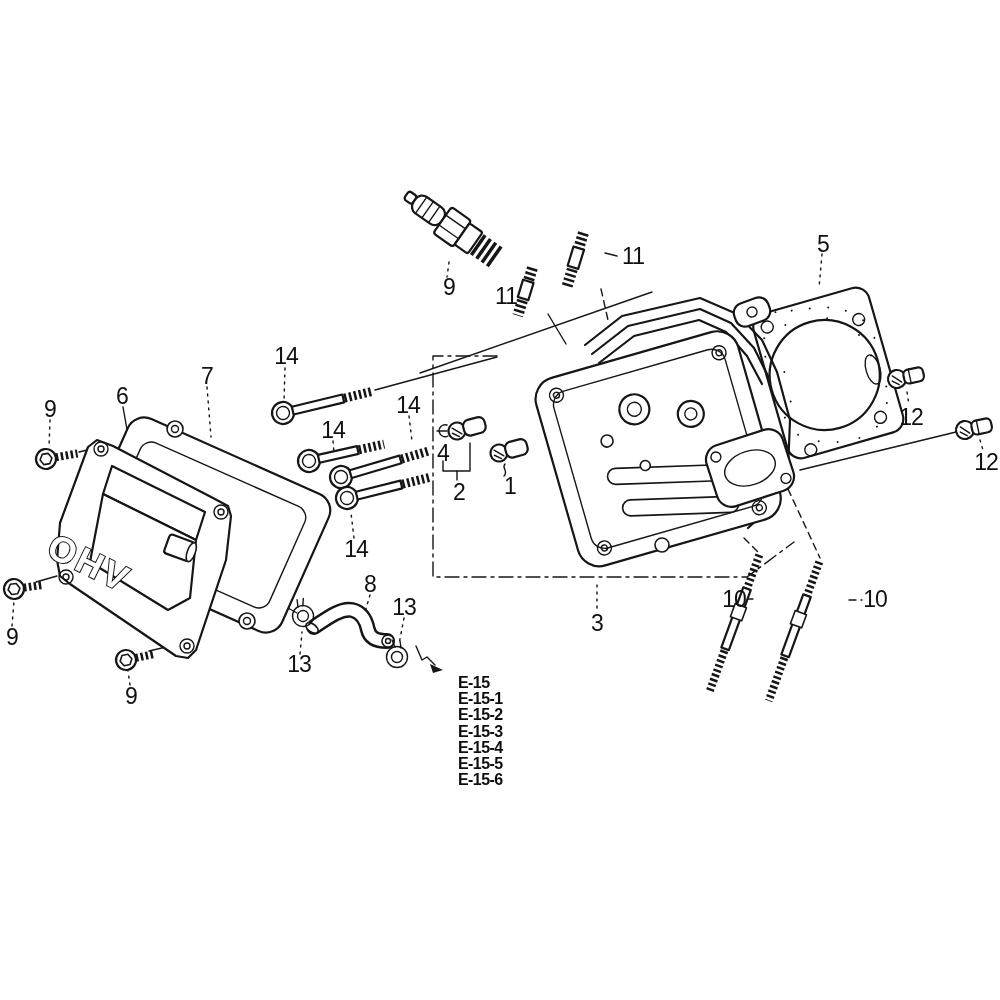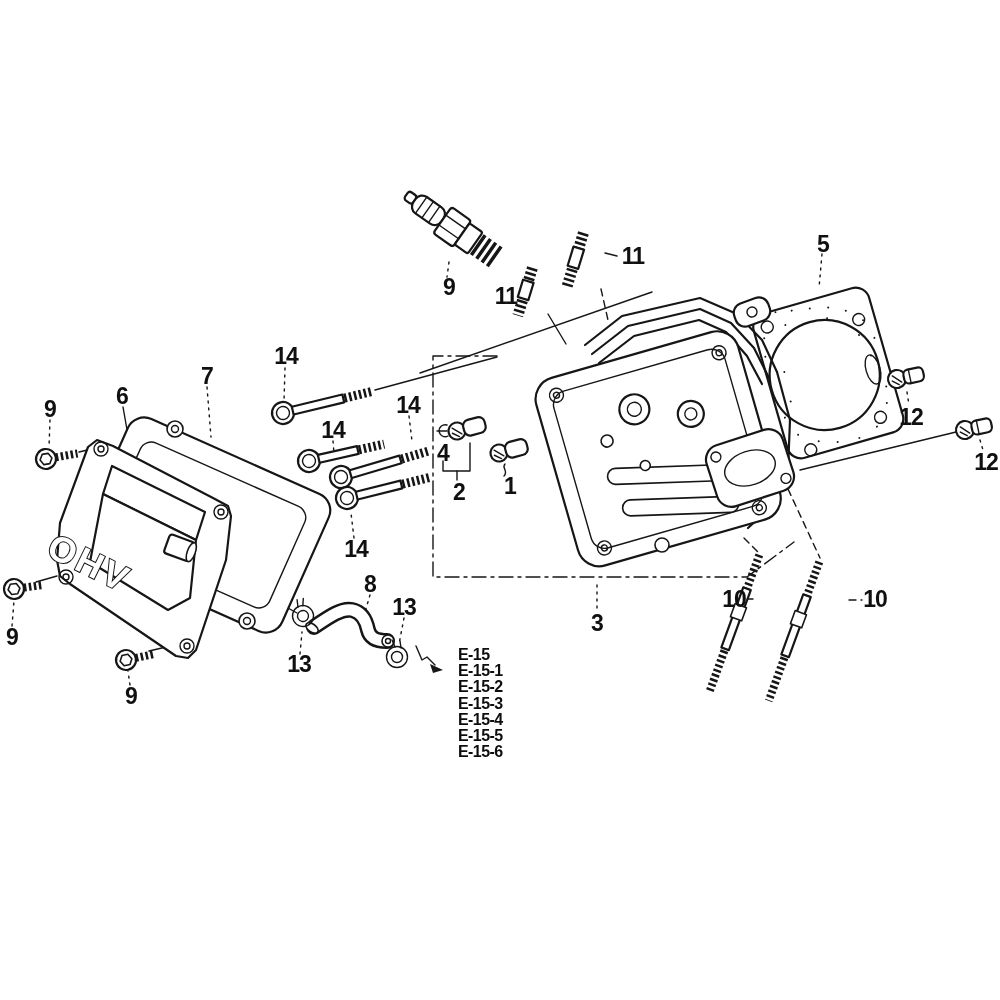--- a/index.html
+++ b/index.html
@@ -7,23 +7,23 @@
          font-family:"Liberation Sans",sans-serif;color:#111;}
   svg{position:absolute;left:0;top:0;}
   .ln{fill:none;stroke:#161616;stroke-width:2.2;stroke-linecap:round;stroke-linejoin:round;}
   .lnth{fill:none;stroke:#161616;stroke-width:1.4;stroke-linecap:round;stroke-linejoin:round;}
   .fw{fill:#ffffff;stroke:#161616;stroke-width:2.2;stroke-linejoin:round;}
   .fwth{fill:#ffffff;stroke:#161616;stroke-width:1.6;stroke-linejoin:round;}
   .dot{stroke-dasharray:2 5;}
   .dsh{stroke-dasharray:7 5;}
   .dashdot{stroke-dasharray:14 5 3 5;}
   .thr{fill:none;stroke:#161616;stroke-linecap:butt;}
-  .callout{position:absolute;transform:translate(-50%,-50%);font-weight:700;font-size:23px;
+  .callout{position:absolute;transform:translate(-50%,-50%);font-weight:400;font-size:23px;
            letter-spacing:-1px;color:#101010;white-space:nowrap;}
-  .ref-list{position:absolute;left:458px;top:646px;}
+  .ref-list{position:absolute;left:458px;top:674px;}
   .ref-item{font-size:16.5px;font-weight:800;line-height:16.2px;color:#0d0d0d;
             letter-spacing:-0.6px;transform:scaleX(.97);transform-origin:left center;}
   .ohv{font-family:"Liberation Sans",sans-serif;font-weight:900;font-size:36px;letter-spacing:3px;
        fill:#ffffff;stroke:#161616;stroke-width:2;paint-order:stroke;}
 </style>
 </head>
 <body>
 
 <div class="stage">
 

